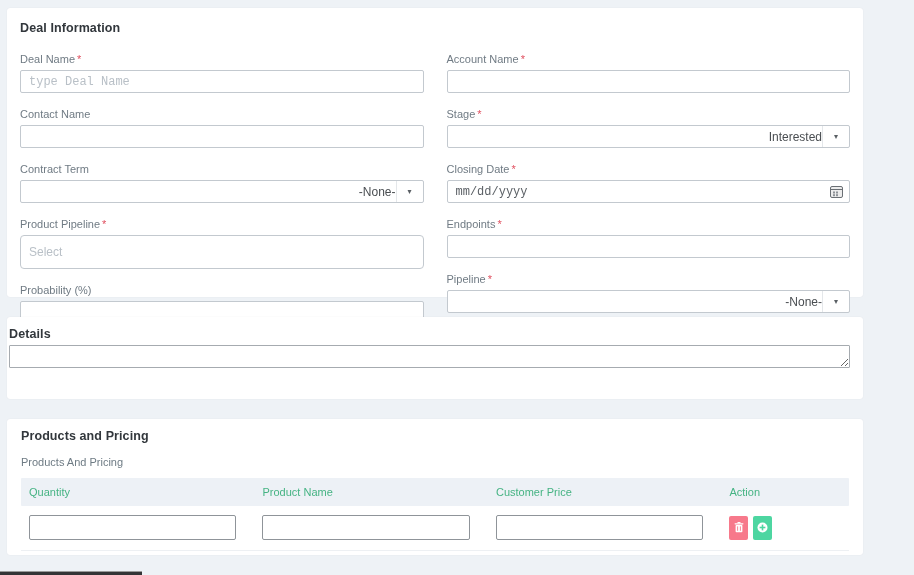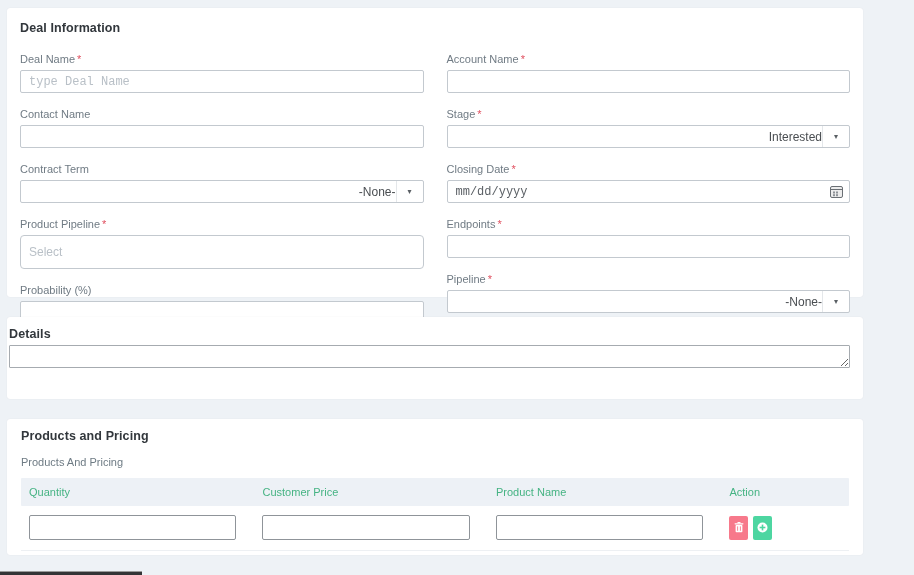--- a/index.html
+++ b/index.html
@@ -280,22 +280,22 @@
   <textarea class="notes-area" rows="1" style="margin-top: 4px;"></textarea>
 </section>
 
 <section class="card" id="card-products">
   <h2 class="card-title">Products and Pricing</h2>
   <span class="sub-label">Products And Pricing</span>
 
   <div class="pp-table">
     <div class="pp-head">
       <span class="th">Quantity</span>
+      <span class="th">Product Name</span>
       <span class="th">Customer Price</span>
-      <span class="th">Product Name</span>
       <span class="th">Action</span>
     </div>
 
     <div class="pp-row">
       <div class="pp-cell">
         <input class="row-input" type="text" style="">
       </div>
       <div class="pp-cell">
         <input class="row-input" type="text" style="">
       </div>

